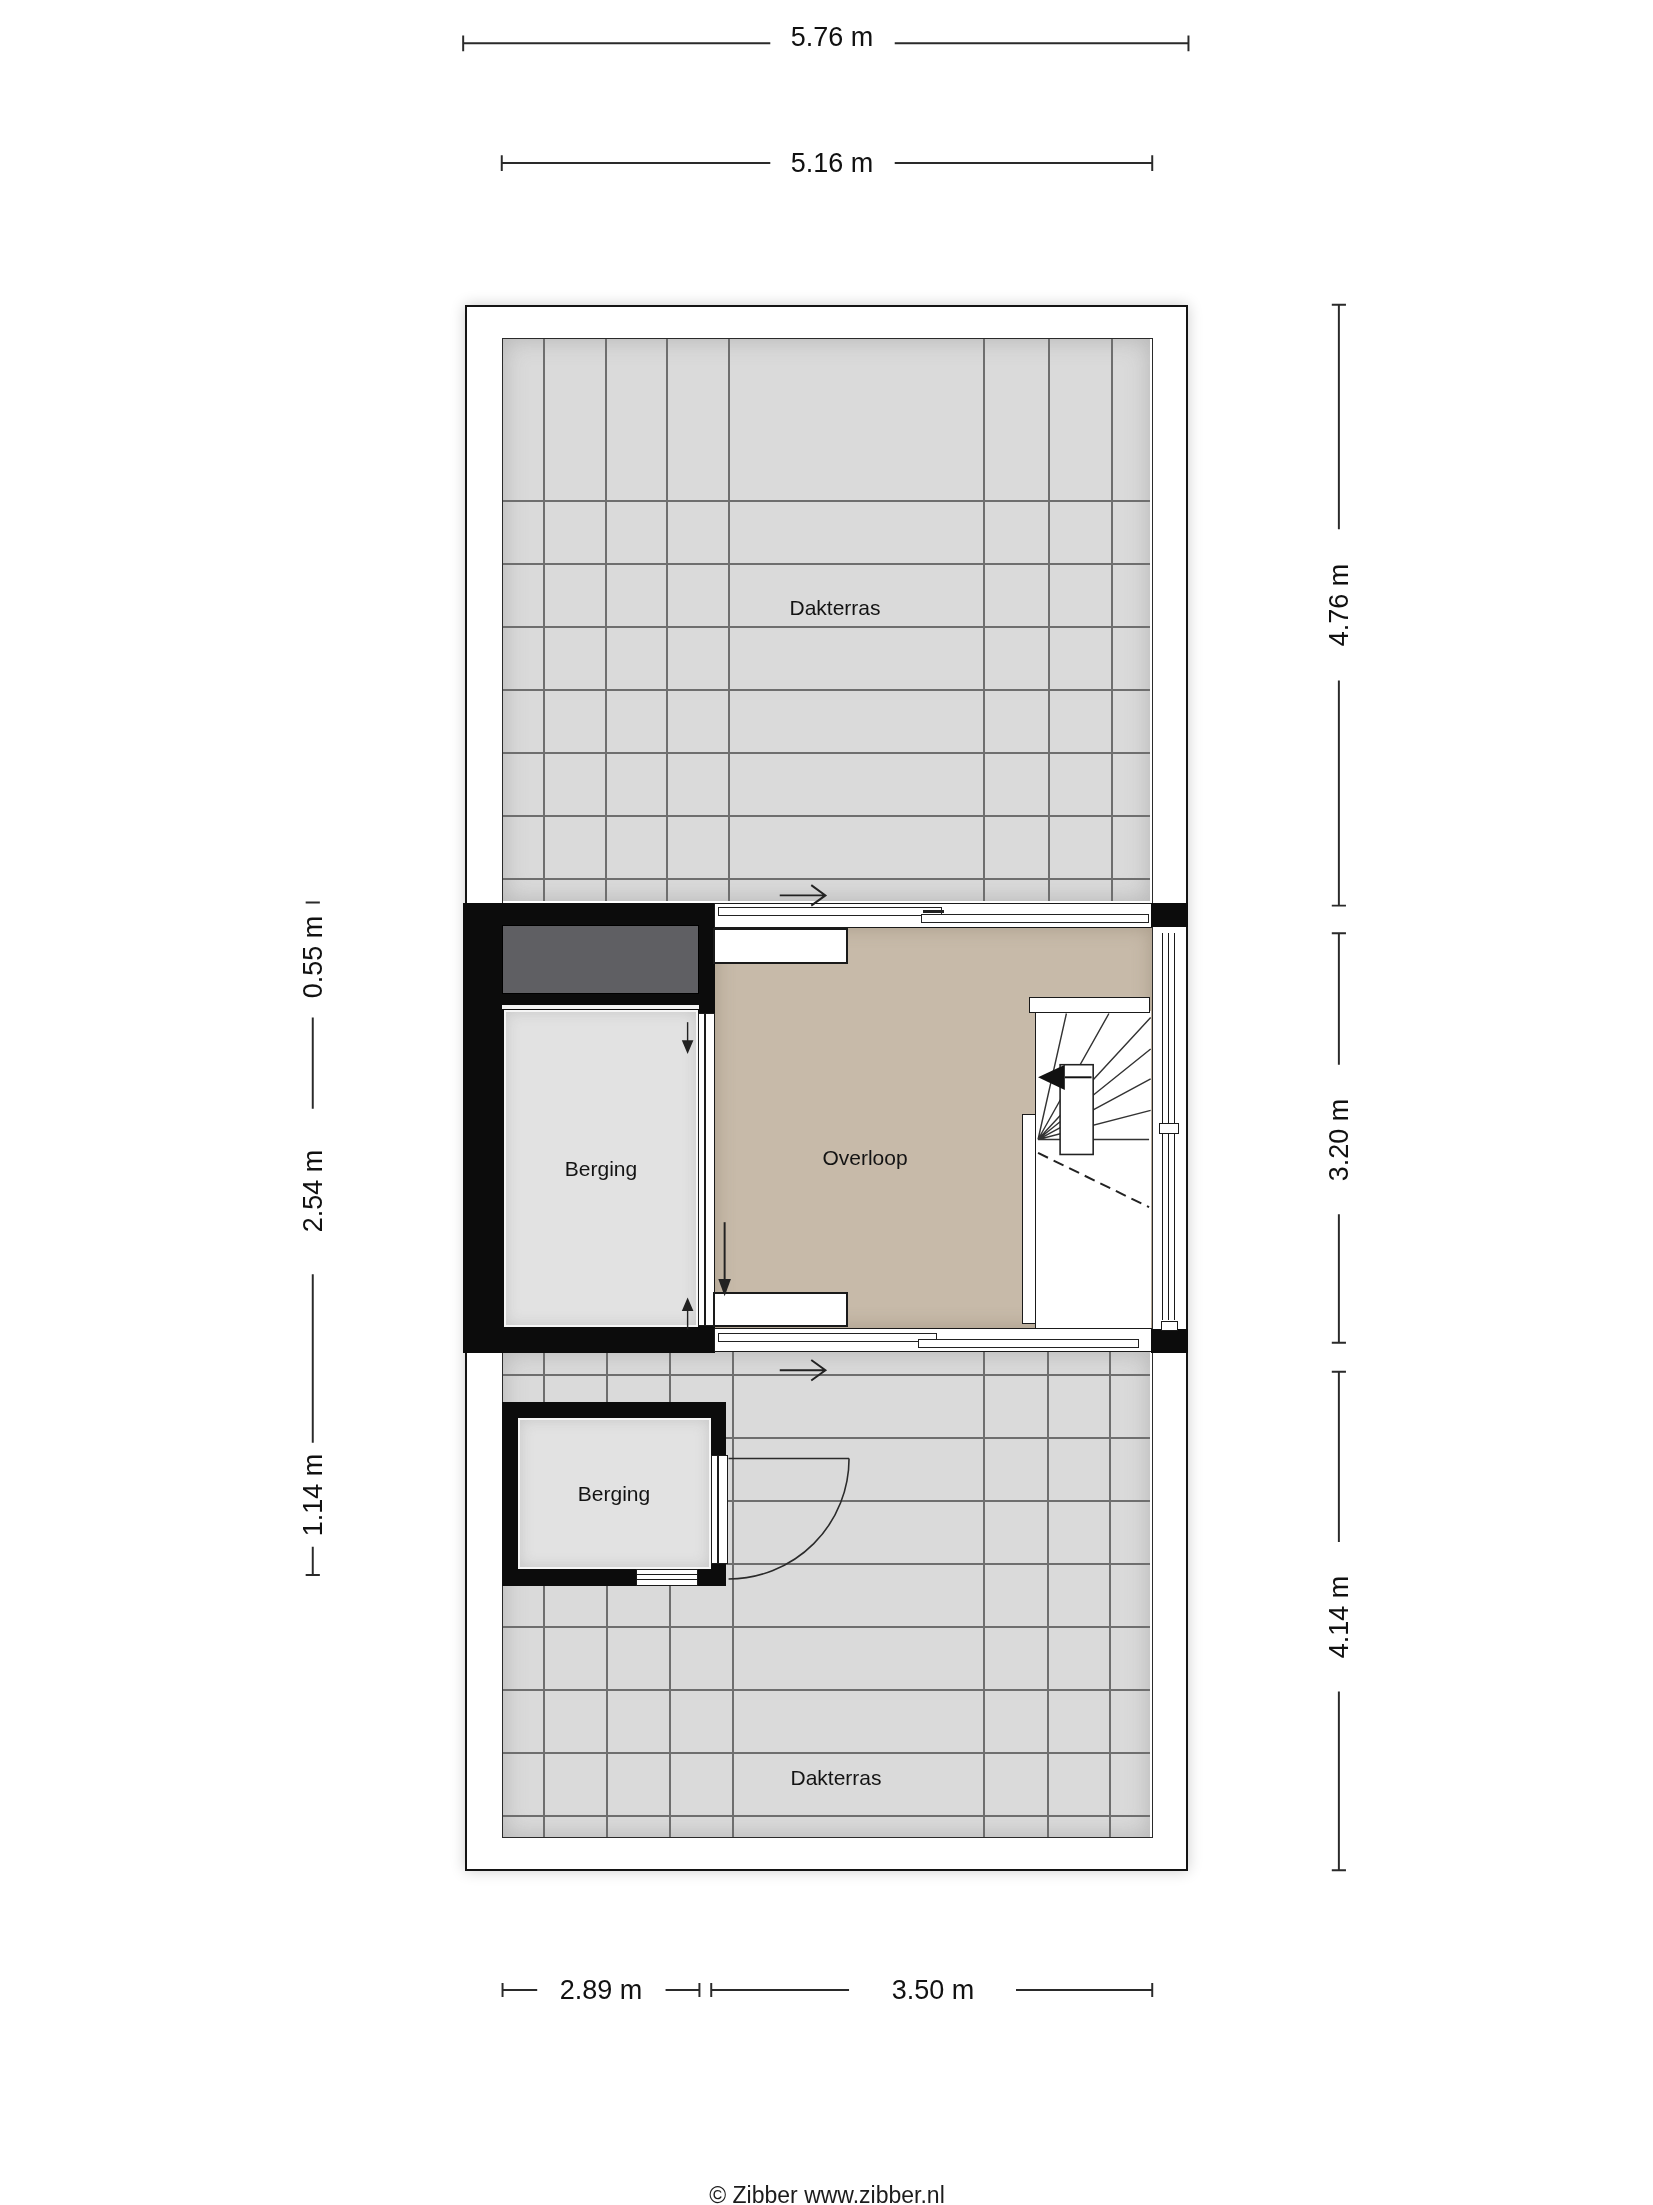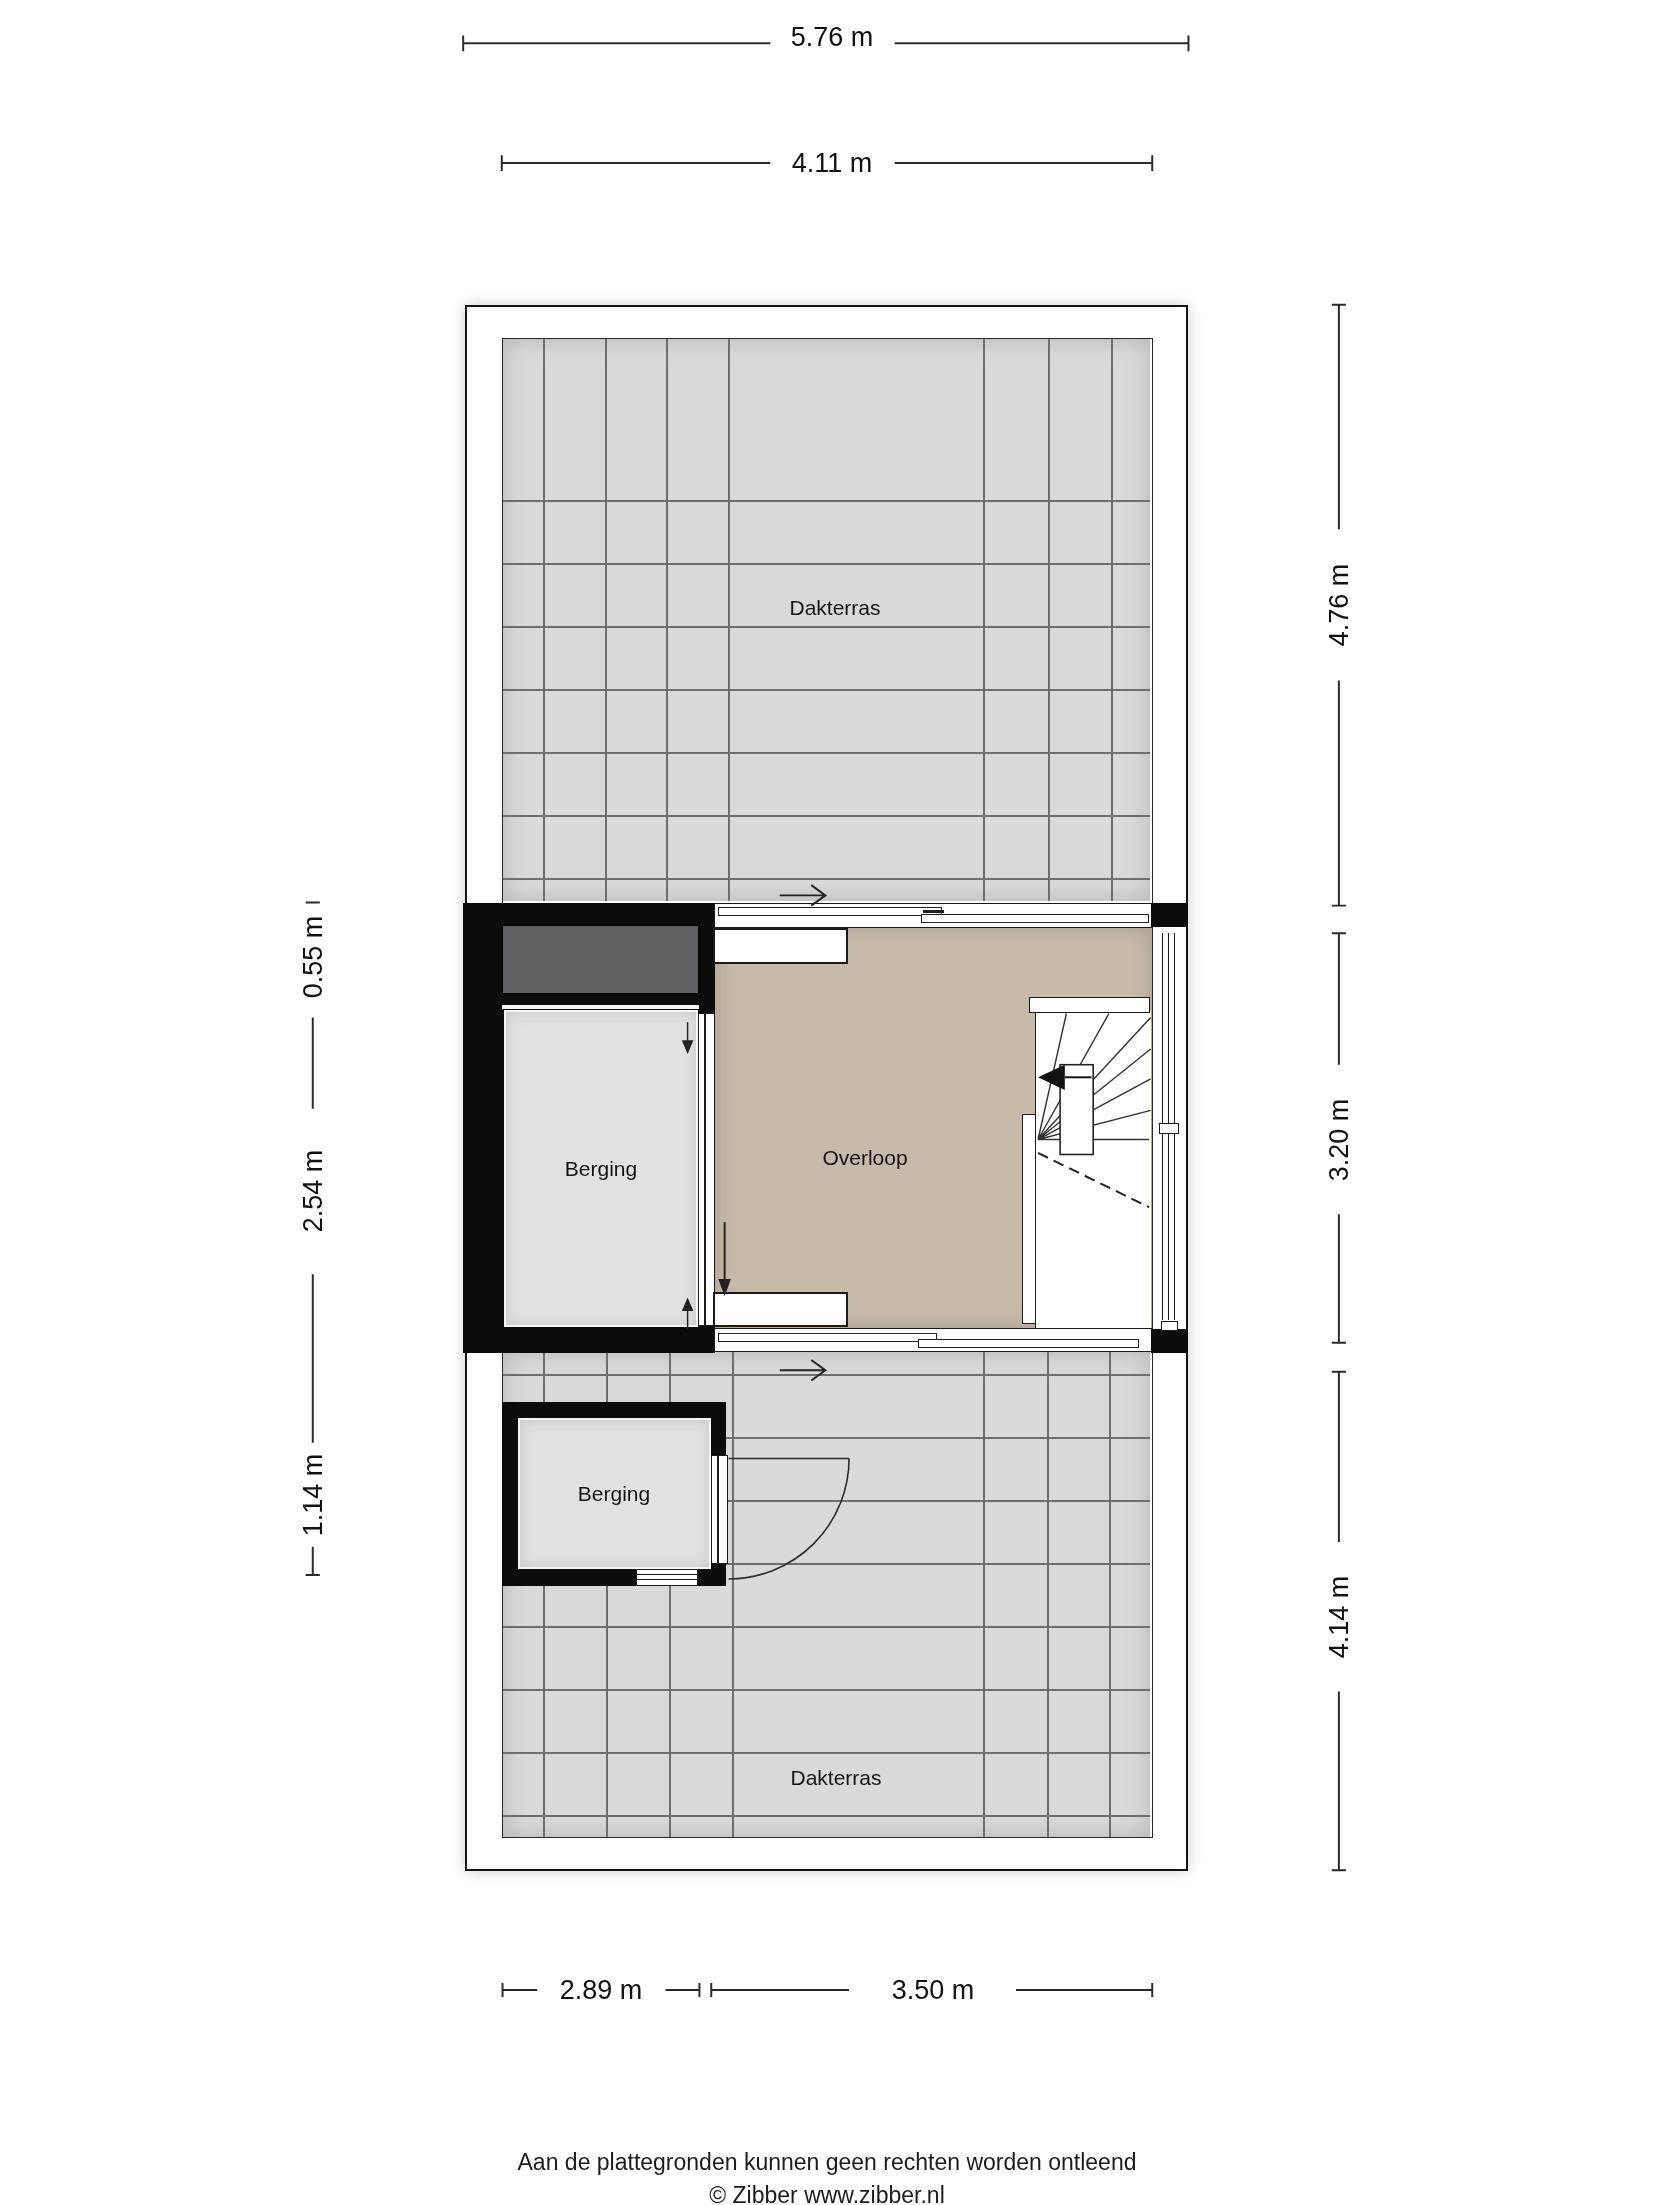--- a/index.html
+++ b/index.html
@@ -166,27 +166,26 @@
     </g>
   </svg>
 
   <div class="label" style="left:835px;top:608px;">Dakterras</div>
   <div class="label" style="left:601px;top:1169px;">Berging</div>
   <div class="label" style="left:865px;top:1158px;">Overloop</div>
   <div class="label" style="left:614px;top:1494px;">Berging</div>
   <div class="label" style="left:836px;top:1778px;">Dakterras</div>
 
   <div class="dim" style="left:832px;top:37px;">5.76 m</div>
-  <div class="dim" style="left:832px;top:163px;">4.11 m</div>
+  <div class="dim" style="left:832px;top:163px;">5.16 m</div>
   <div class="dim vert" style="left:1339px;top:605px;">4.76 m</div>
   <div class="dim vert" style="left:1339px;top:1140px;">3.20 m</div>
   <div class="dim vert" style="left:1339px;top:1617px;">4.14 m</div>
   <div class="dim vert" style="left:313px;top:957px;">0.55 m</div>
   <div class="dim vert" style="left:313px;top:1191px;">2.54 m</div>
   <div class="dim vert" style="left:313px;top:1495px;">1.14 m</div>
   <div class="dim" style="left:601px;top:1990px;">2.89 m</div>
   <div class="dim" style="left:933px;top:1990px;">3.50 m</div>
 
-  <div class="footer-line" style="left:827px;top:2162px;">Aan de plattegronden kunnen geen rechten worden ontleend</div>
   <div class="footer-line" style="left:827px;top:2195px;">© Zibber www.zibber.nl</div>
 
 </div>
 
 
 </body></html>

